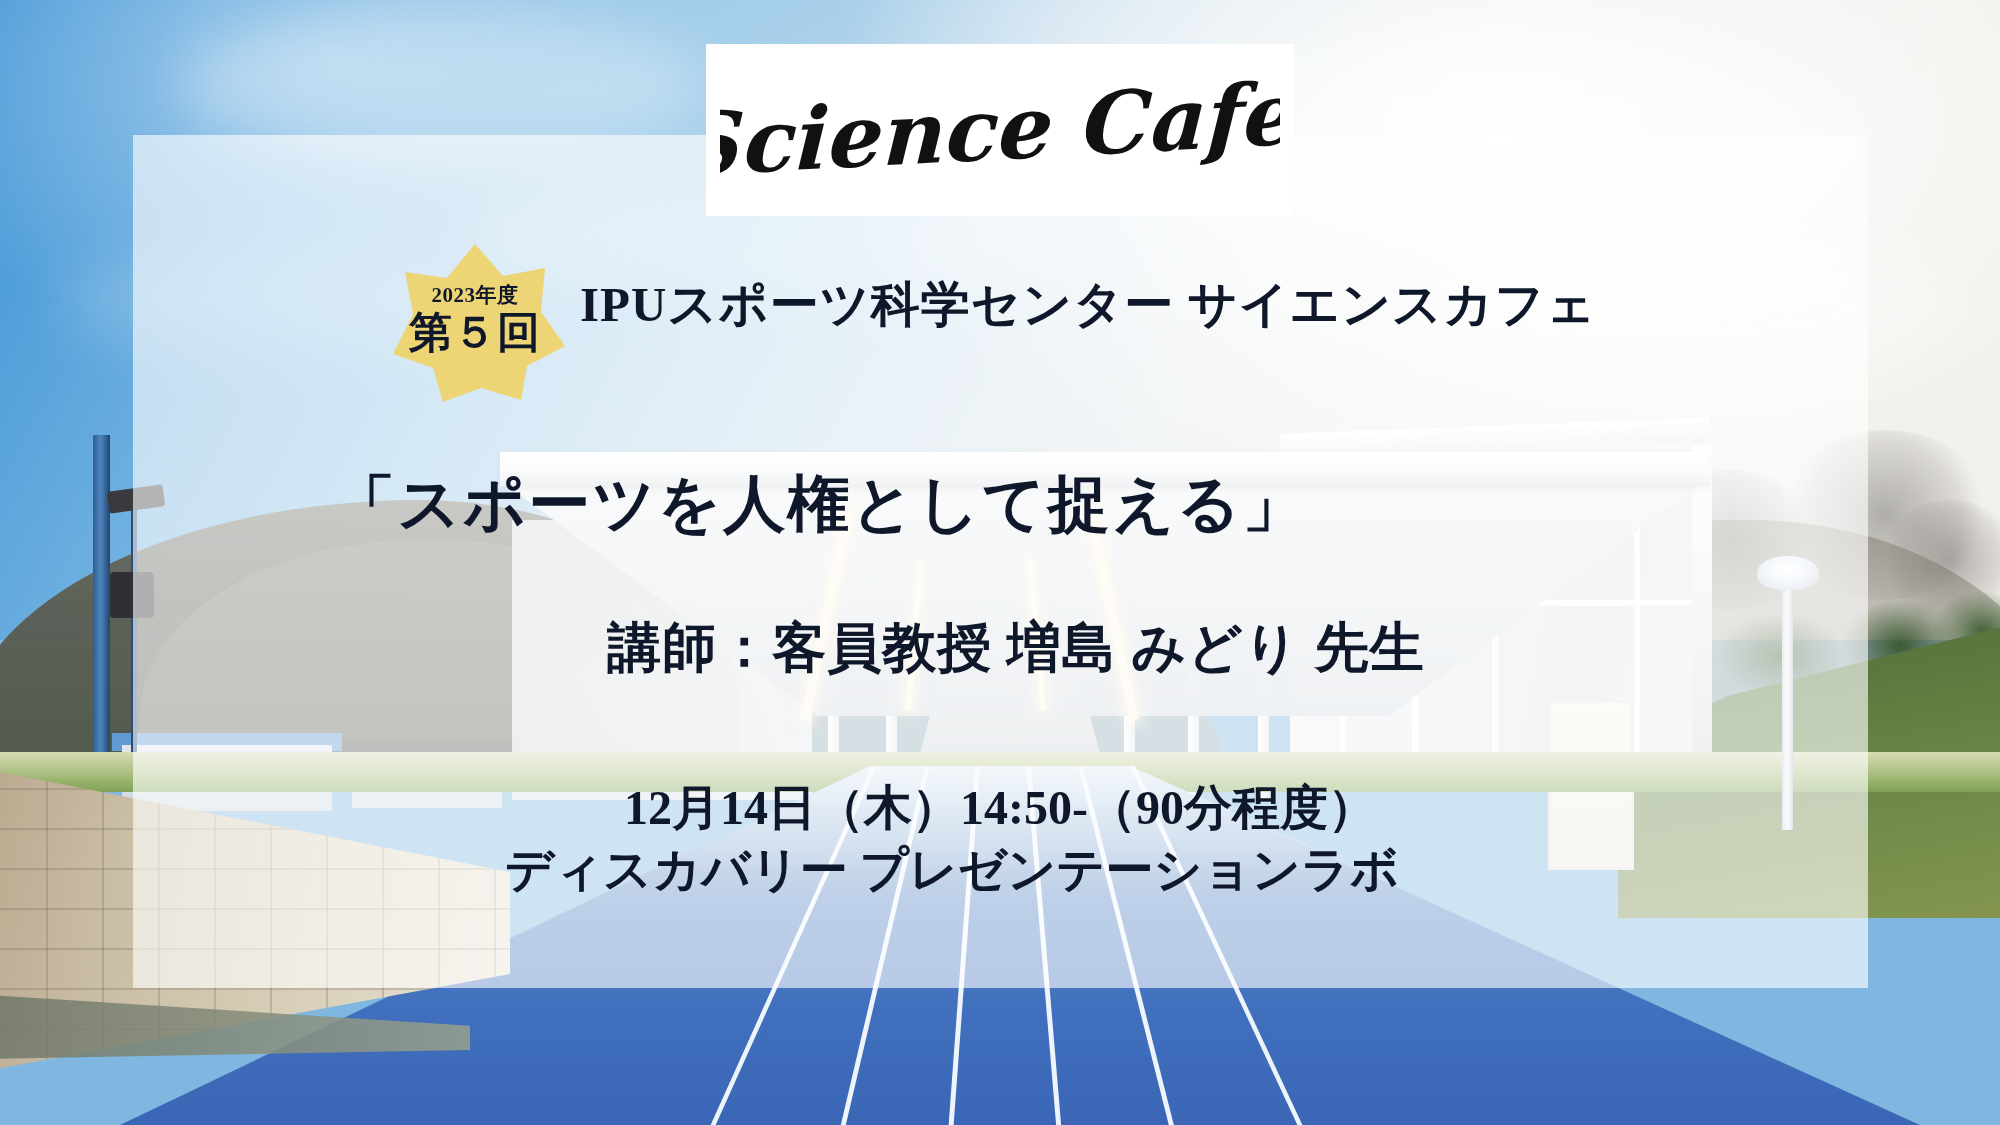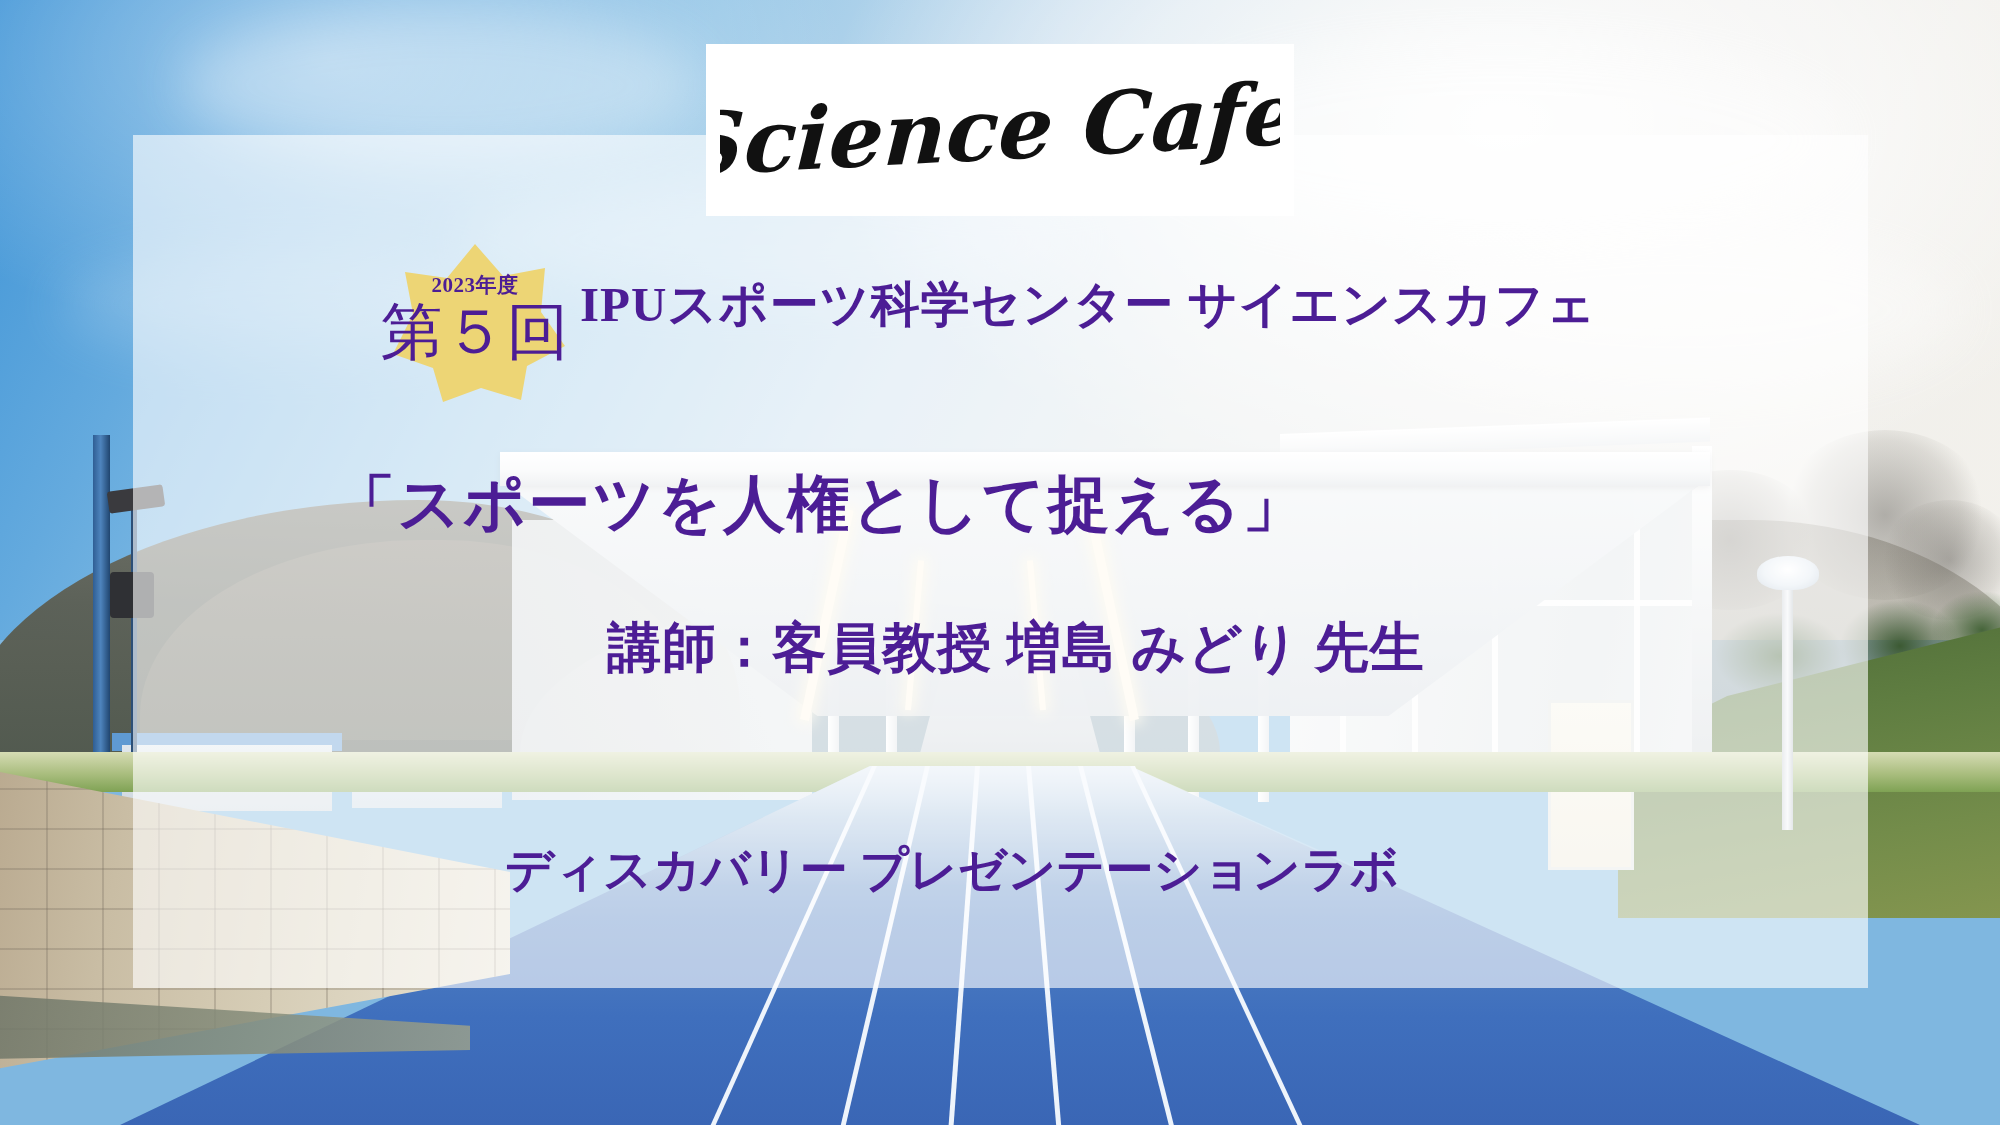--- a/index.html
+++ b/index.html
@@ -265,25 +265,25 @@
   #star-badge .star-text {
     position: absolute; inset: 0;
     display: flex; flex-direction: column; align-items: center; justify-content: center;
     color: #111; line-height: 1;
   }
   .badge-year {
     font-size: 21px; font-weight: 700; letter-spacing: .5px;
     margin-bottom: 5px; margin-top: -6px;
   }
   .badge-no {
-    font-size: 62px; font-weight: 400; letter-spacing: 1px; white-space: nowrap;
-  }
-
-  
-  .jp { font-family: "Liberation Serif", "DejaVu Serif", serif; color: #4c1d95; }
+    font-size: 43px; font-weight: 700; letter-spacing: 1px; white-space: nowrap;
+  }
+
+  
+  .jp { font-family: "Liberation Serif", "DejaVu Serif", serif; color: #0f172a; }
 
   #event-title {
     position: absolute; left: 580px; top: 272px;
     font-size: 49px; font-weight: 700; letter-spacing: 1px; white-space: nowrap;
   }
   #lecture-title {
     position: absolute; left: 0; top: 462px; width: 1640px;
     text-align: center;
     font-size: 62px; font-weight: 700; letter-spacing: 2px; white-space: nowrap;
   }
@@ -399,16 +399,17 @@
       <div class="badge-no jp">第５回</div>
     </div>
   </div>
 
   <div id="event-title" class="jp">IPUスポーツ科学センター サイエンスカフェ</div>
 
   <div id="lecture-title" class="jp">「スポーツを人権として捉える」</div>
 
   <div id="speaker-line" class="jp">講師：客員教授 増島 みどり 先生</div>
 
+  <div id="datetime-line" class="jp">12月14日（木）14:50-（90分程度）</div>
 
   <div id="venue-line" class="jp">ディスカバリー プレゼンテーションラボ</div>
 
 </div>
 
 </body></html>

